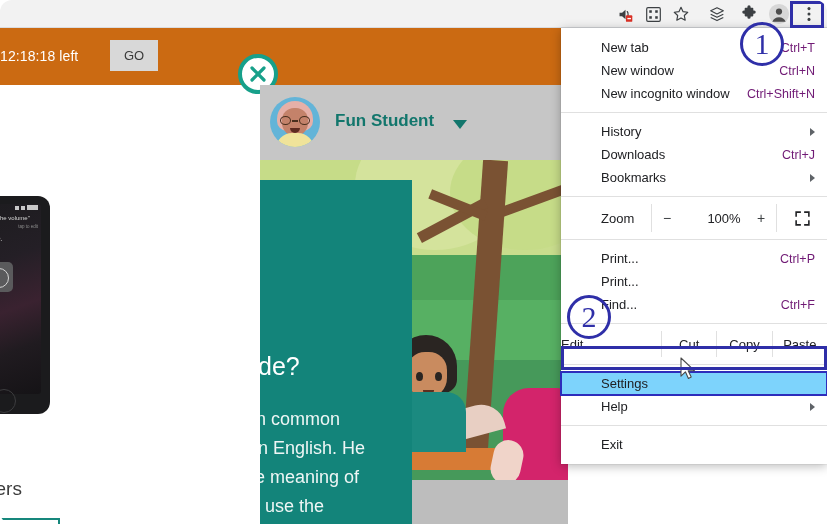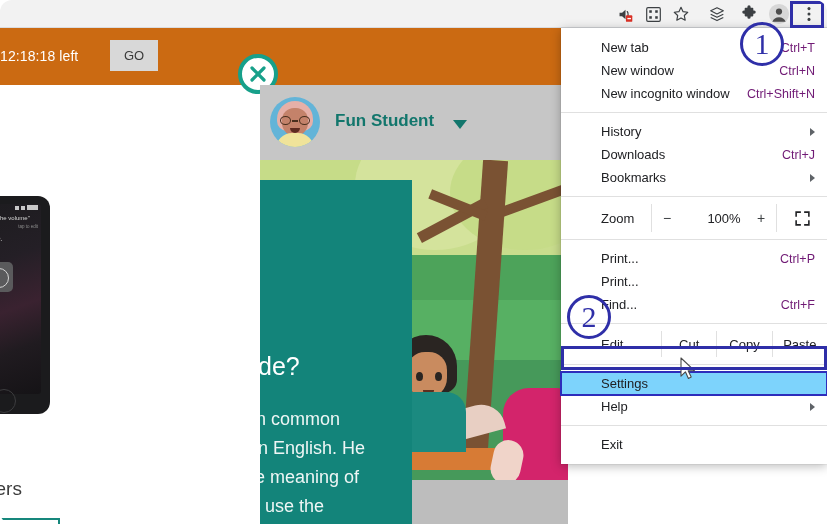--- a/index.html
+++ b/index.html
@@ -491,21 +491,20 @@
     display: flex; align-items: center; justify-content: center;
     cursor: pointer;
   }
   
   .edit-row {
     display: flex;
     align-items: stretch;
     height: 26px;
   }
   .edit-label {
-    padding-left: 40px;
     display: flex; align-items: center;
     width: 100px;
     box-sizing: border-box;
   }
   .edit-btn {
     flex: 1;
     display: flex; align-items: center; justify-content: center;
     border-left: 1px solid #e0e0e0;
     cursor: pointer;
   }

